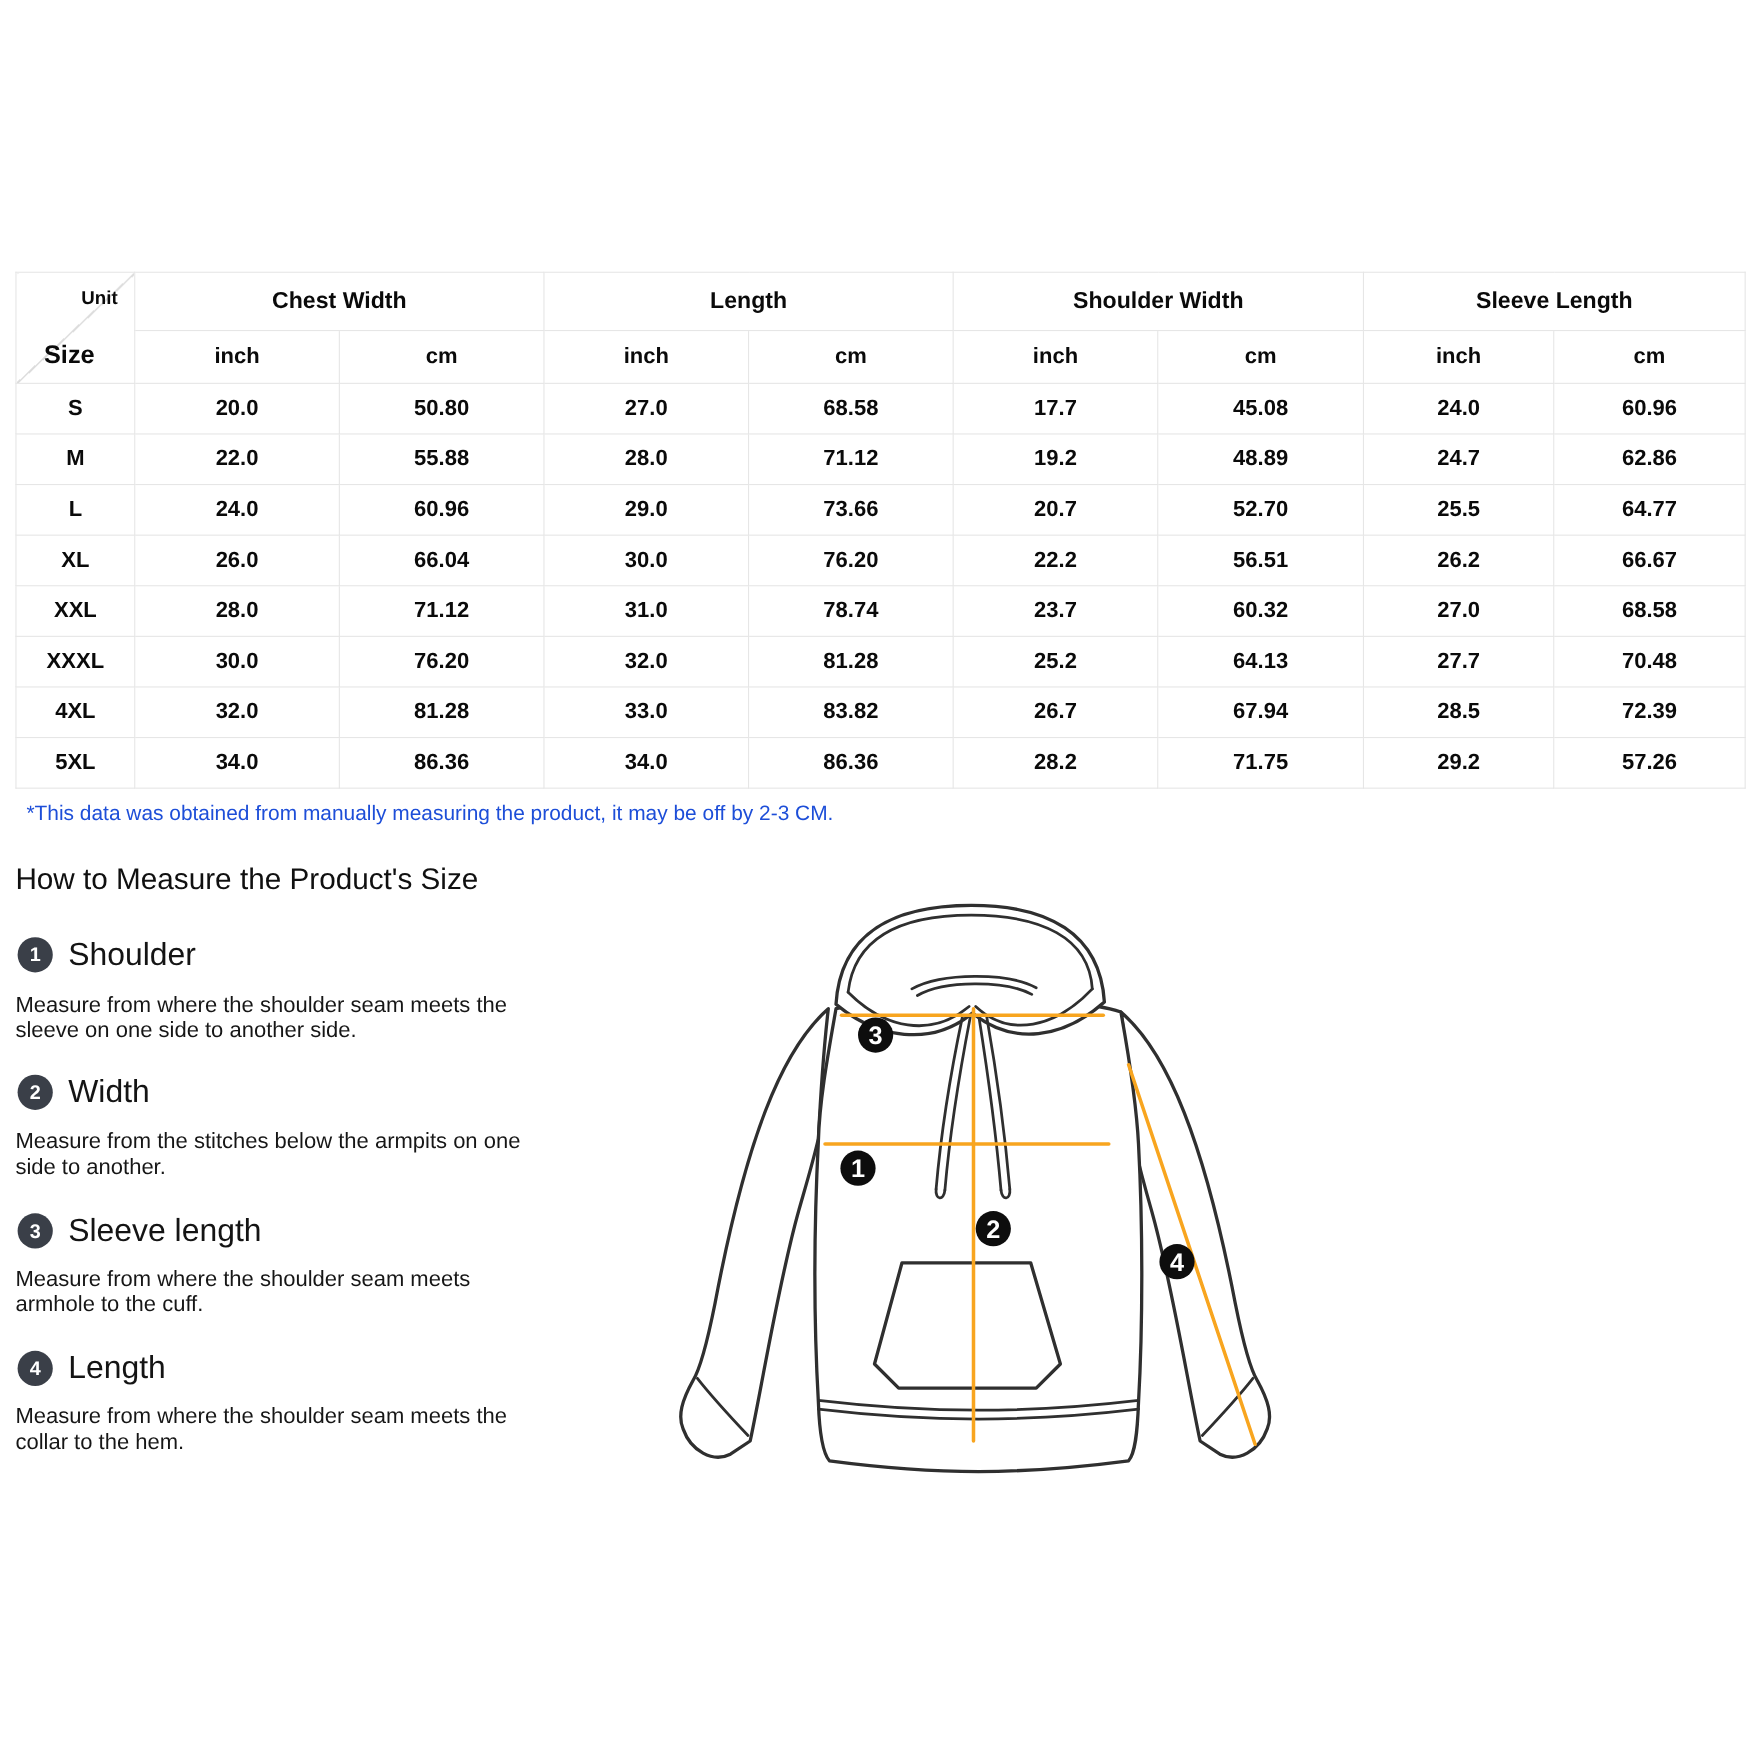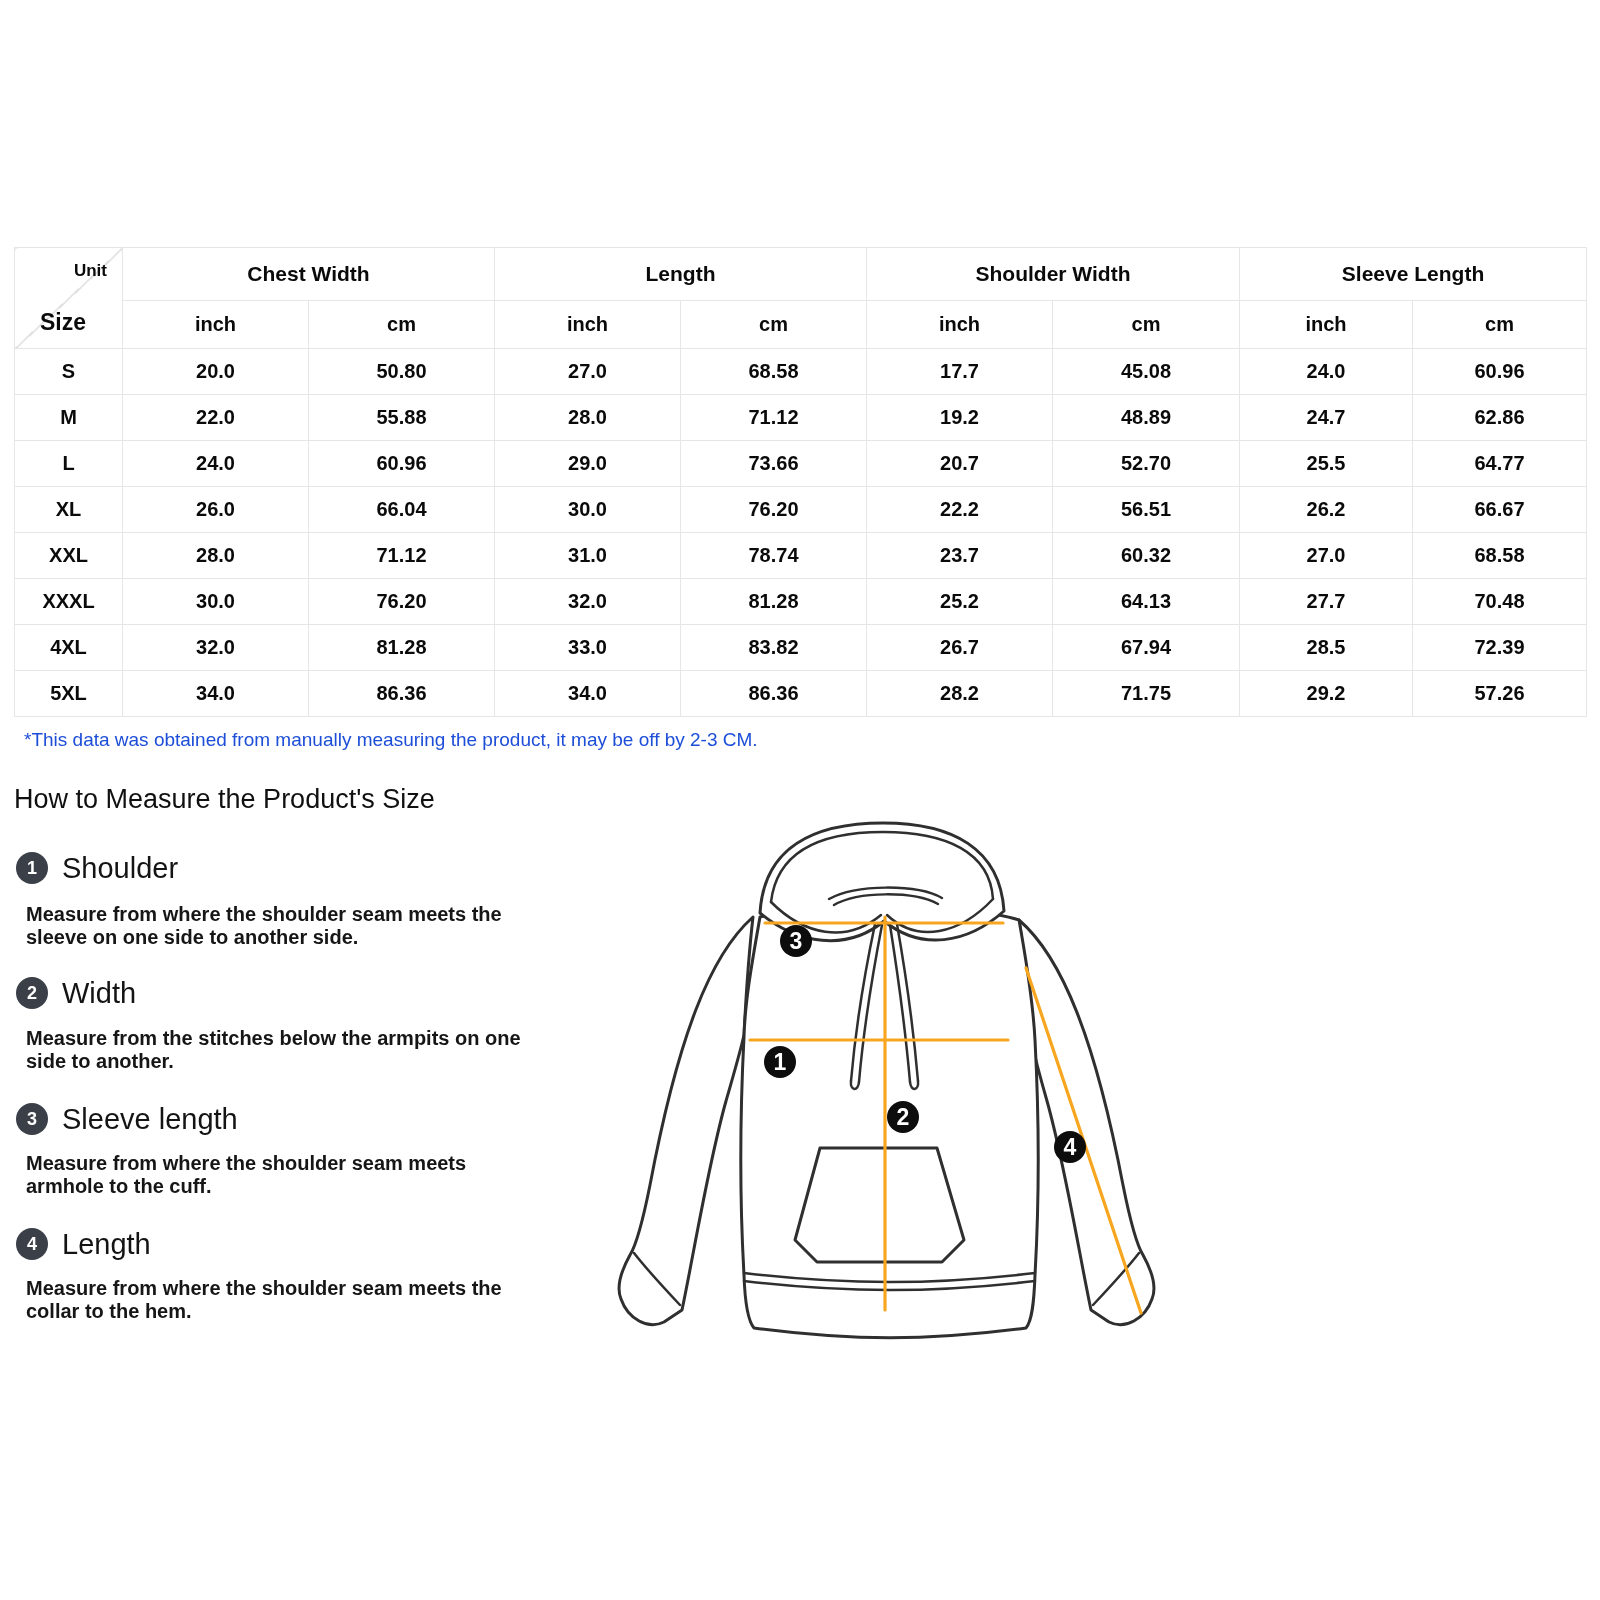--- a/index.html
+++ b/index.html
@@ -65,23 +65,22 @@
   .num-badge {
     width: 32px; height: 32px; border-radius: 50%;
     background: #3a3f48; color: #ffffff;
     font-size: 18px; font-weight: bold;
     display: flex; align-items: center; justify-content: center;
     flex: 0 0 auto;
   }
   .section-title .label { font-size: 29px; font-weight: 400; color: #141414; }
   .section-desc {
     position: absolute; left: 14px; width: 522px;
-    font-size: 20px; line-height: 23px; font-weight: 700; color: #161616;
+    font-size: 20px; line-height: 23px; font-weight: 400; color: #161616;
     white-space: pre-line;
-    margin-left: 12px;
   }
   .t1 { top: 852px; }  .d1 { top: 903px; }
   .t2 { top: 977px; }  .d2 { top: 1027px; }
   .t3 { top: 1103px; } .d3 { top: 1152px; }
   .t4 { top: 1228px; } .d4 { top: 1277px; }
 
   
   .hoodie-svg { position: absolute; left: 590px; top: 785px; width: 620px; height: 560px; }
   .hoodie-svg text.badge-num {
     font-family: "Liberation Sans", sans-serif;

